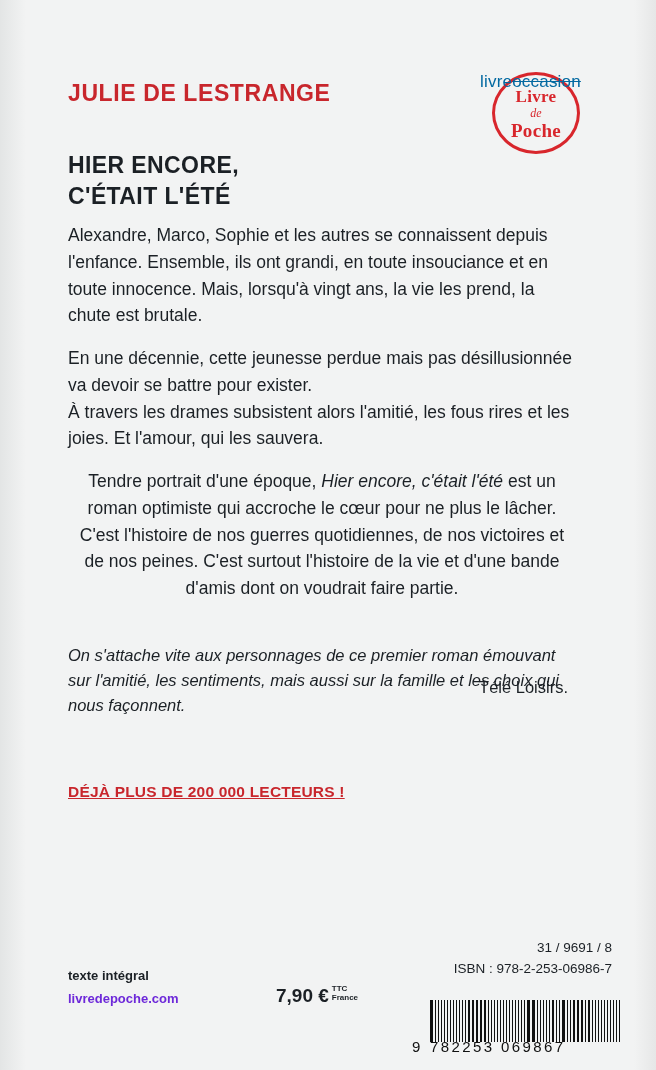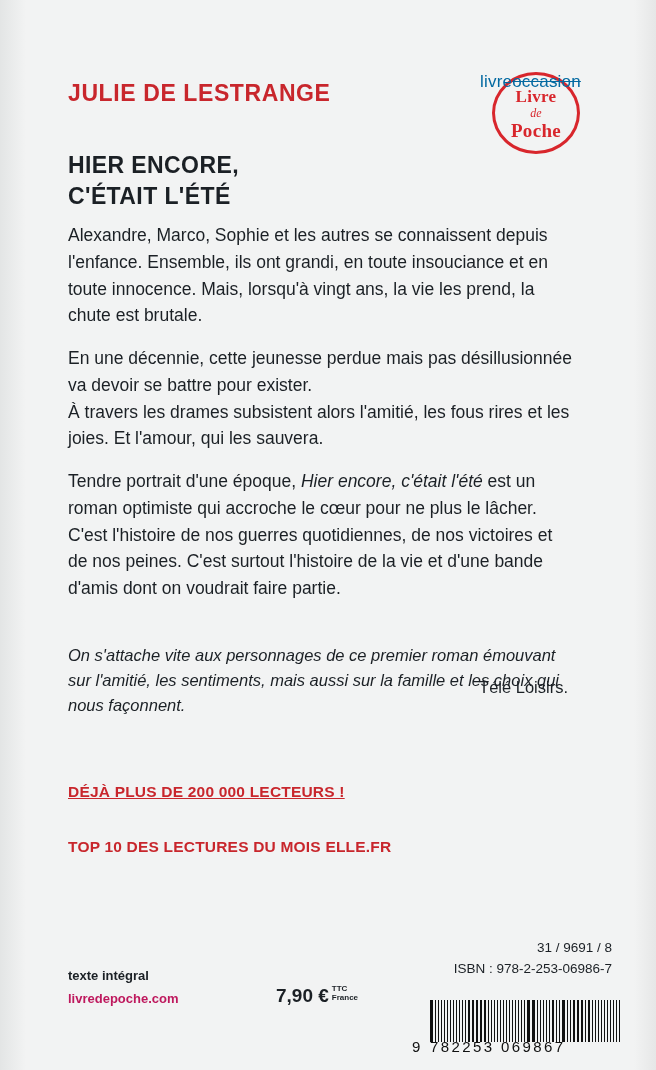--- a/index.html
+++ b/index.html
@@ -97,21 +97,21 @@
   .blurb {
     position: absolute;
     left: 68px;
     top: 222px;
     width: 508px;
     font-size: 17.5px;
     line-height: 1.53;
     color: #1b2025;
   }
   .blurb p { margin: 0 0 16px 0; }
-  .blurb p:last-child { margin-bottom: 0; }
+  .blurb p:last-child { margin-bottom: 0; text-align: center; }
   .blurb .ital { font-style: italic; }
 
   .quote {
     position: absolute;
     left: 68px;
     top: 643px;
     width: 500px;
     font-size: 16.5px;
     font-style: italic;
     line-height: 1.5;
@@ -143,21 +143,21 @@
 
   .footer-left {
     position: absolute;
     left: 68px;
     top: 968px;
     font-size: 13px;
     font-weight: bold;
     color: #1b2025;
   }
   .footer-left .site {
-    color: #be185d;
+    color: #6d28d9;
     margin-top: 8px;
   }
 
   .price {
     position: absolute;
     left: 276px;
     top: 984px;
     font-size: 19px;
     font-weight: bold;
     color: #1b2025;
@@ -274,21 +274,20 @@
       <span>À travers les drames subsistent alors l'amitié, les fous rires et les joies. Et l'amour, qui les sauvera.</span>
     </p>
     <p><span>Tendre portrait d'une époque, </span><span class="ital">Hier encore, c'était l'été</span><span> est un roman optimiste qui accroche le cœur pour ne plus le lâcher. C'est l'histoire de nos guerres quotidiennes, de nos victoires et de nos peines. C'est surtout l'histoire de la vie et d'une bande d'amis dont on voudrait faire partie.</span></p>
   </div>
 
   <div class="quote">On s'attache vite aux personnages de ce premier roman émouvant sur l'amitié, les sentiments, mais aussi sur la famille et les choix qui nous façonnent.</div>
   <div class="quote-source">Télé Loisirs.</div>
 
   <div class="promo">
     <div class="line1">DÉJÀ PLUS DE 200 000 LECTEURS !</div>
-    <div>TOP 10 DES LECTURES DU MOIS ELLE.FR</div>
   </div>
 
   <div class="footer-left">
     <div>texte intégral</div>
     <div class="site">livredepoche.com</div>
   </div>
 
   <div class="price">
     <span>7,90 €</span><span class="ttc"><span>TTC</span><br><span>France</span></span>
   </div>

